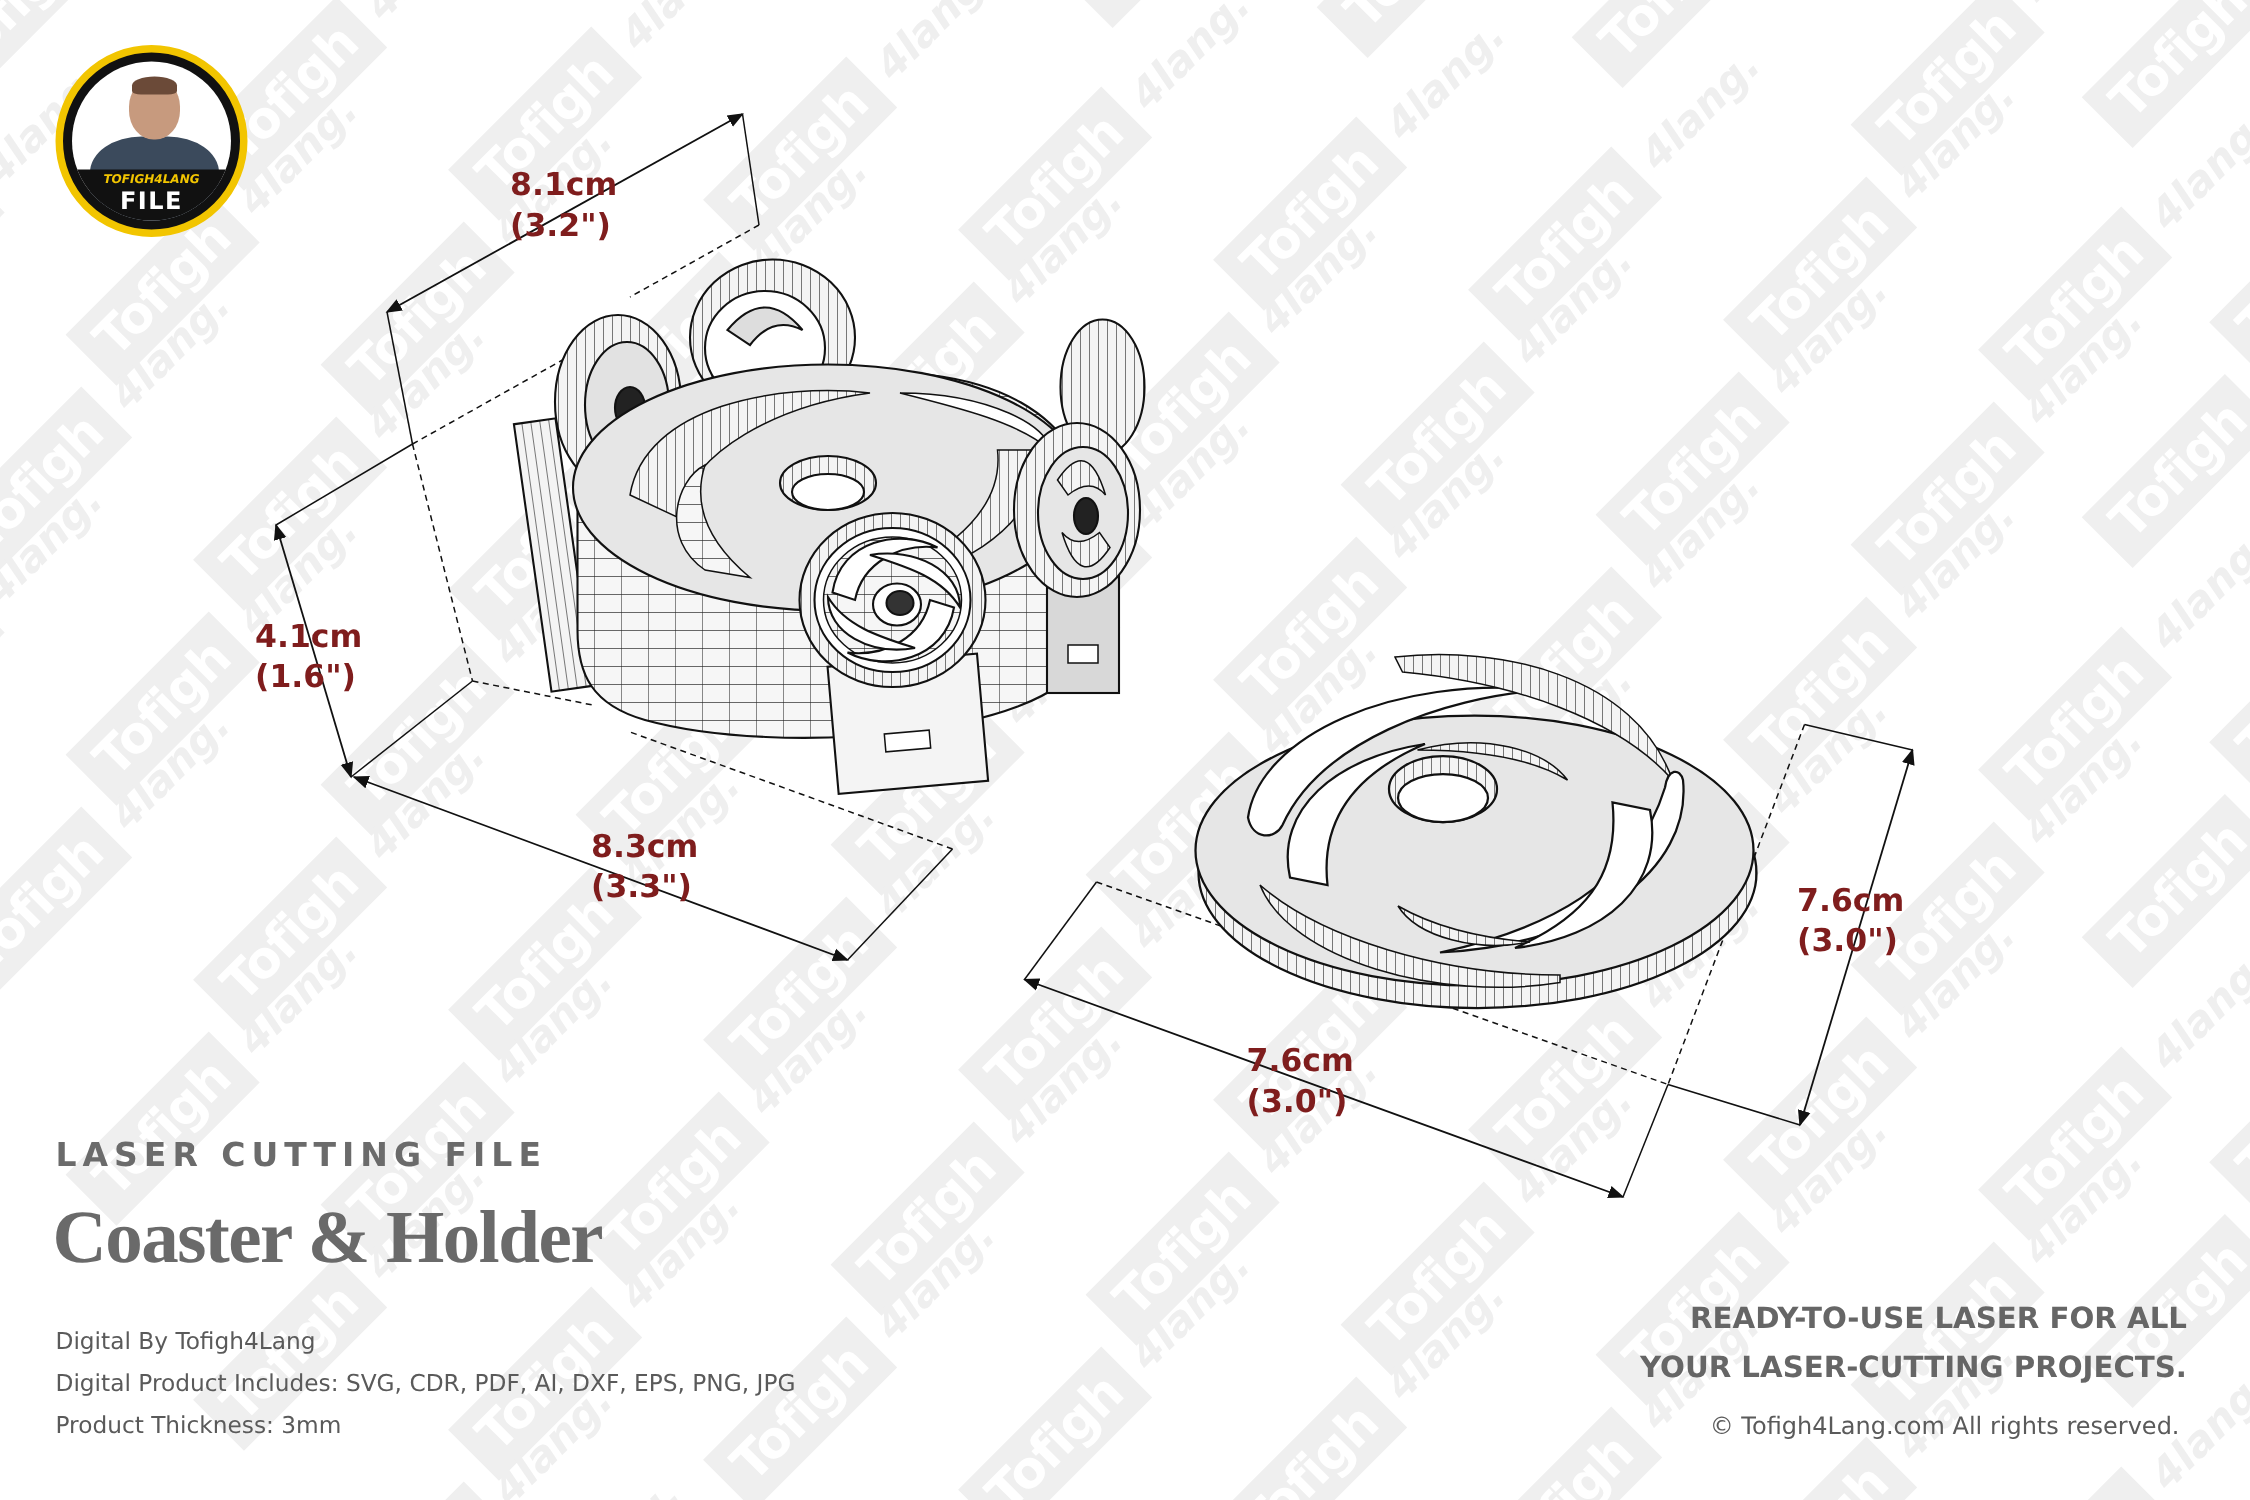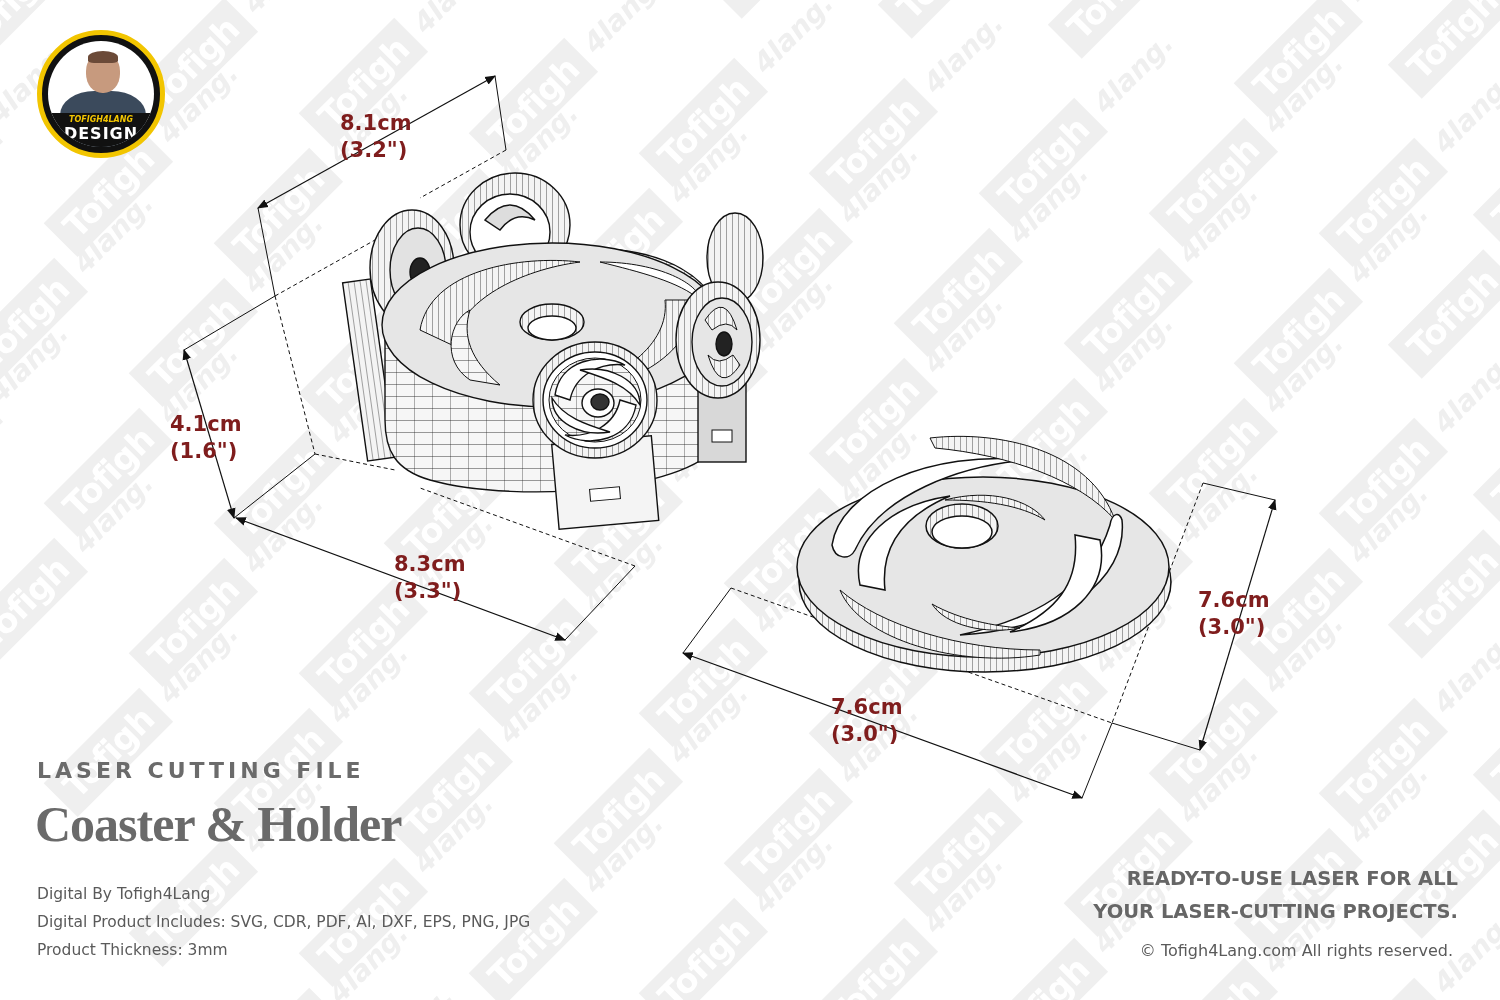--- a/index.html
+++ b/index.html
@@ -458,21 +458,21 @@
   <div>(3.0")</div>
 </div>
 
 <div class="logo">
   <div class="inner">
     <div class="body"></div>
     <div class="head"></div>
     <div class="hair"></div>
     <div class="band"></div>
     <div class="brand">TOFIGH4LANG</div>
-    <div class="laser">DESIGN</div>
+    <div class="laser">FILE</div>
   </div>
 </div>
 
 <div class="kicker">LASER CUTTING FILE</div>
 <div class="title">Coaster &amp; Holder</div>
 <div class="meta" style="top:885px;">Digital By Tofigh4Lang</div>
 <div class="meta" style="top:913px;">Digital Product Includes: SVG, CDR, PDF, AI, DXF, EPS, PNG, JPG</div>
 <div class="meta" style="top:941px;">Product Thickness:  3mm</div>
 
 <div class="tagline">

